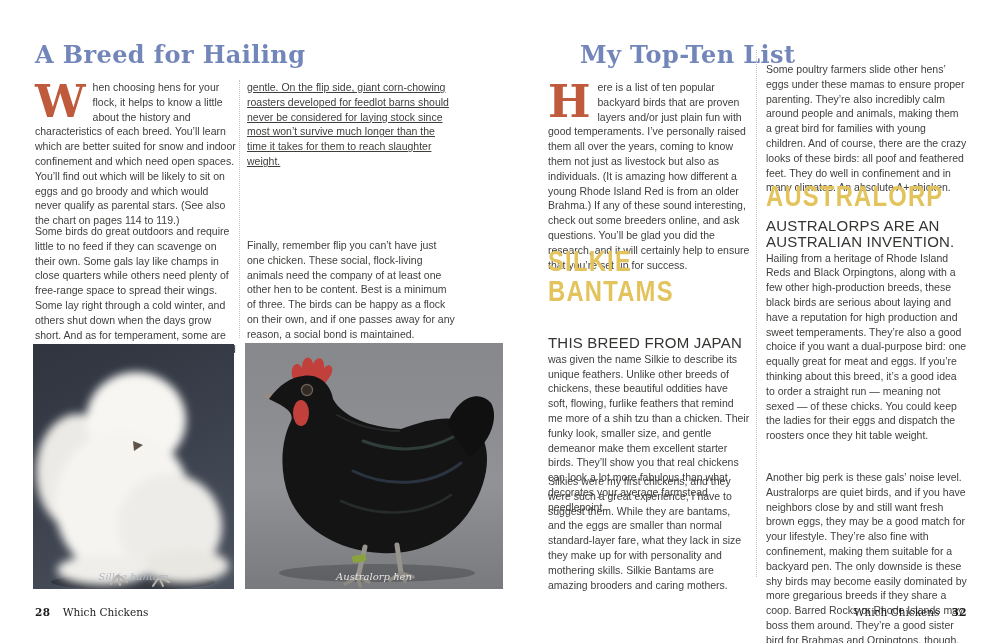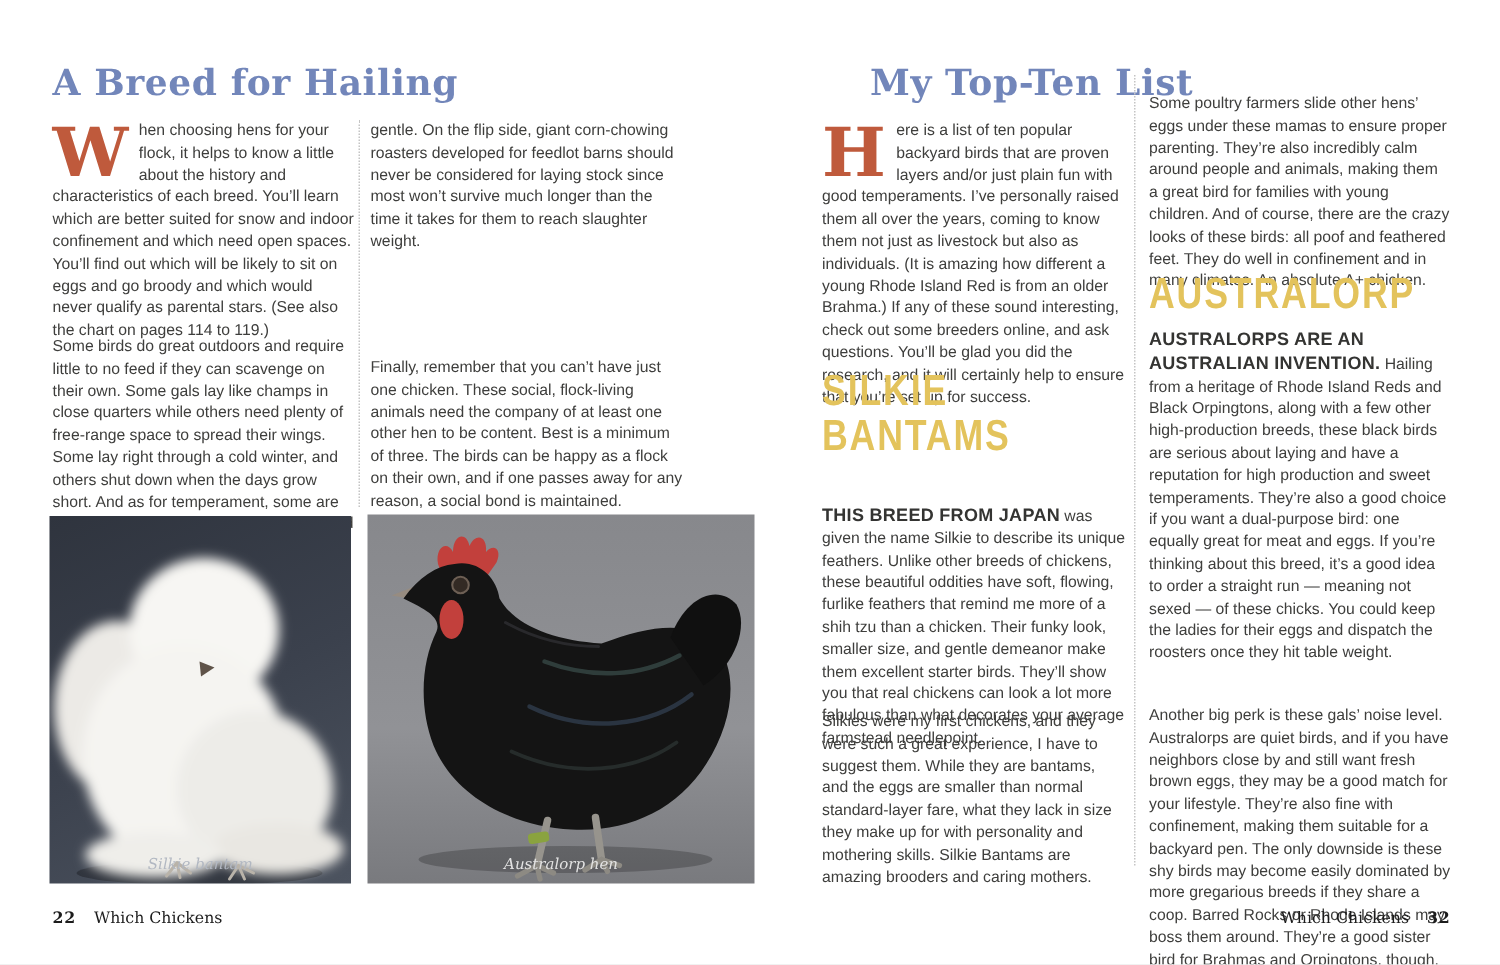--- a/index.html
+++ b/index.html
@@ -26,21 +26,21 @@
   .para{
     position:absolute;margin:0;
     font-size:10.5px;line-height:14.8px;color:#3e3e3c;
   }
   .w1{width:201px}.w2{width:208px}.w3{width:202px}.w4{width:201px}
   .dropcap{
     float:left;font-family:"DejaVu Serif",serif;font-weight:bold;
     font-size:45px;line-height:37px;color:#bf5a3c;
     padding:3px 7px 0 0;
   }
-  .lead{font-weight:bold;font-size:12px;letter-spacing:.2px;color:#343432;}
+  .lead{font-weight:normal;font-size:15px;letter-spacing:.2px;color:#343432;}
   
   .col-rule{position:absolute;width:0;border-left:1px dotted #c4c4c4;}
   #rule-left{left:239px;top:80px;height:258px;}
   #rule-right{left:756px;top:50px;height:527px;}
   
   .photo{position:absolute;overflow:hidden;}
   #photo-silkie{
     left:33px;top:344px;width:201px;height:245px;
     background:linear-gradient(155deg,#2f343e 0%,#3b414d 50%,#4c535f 100%);
   }
@@ -61,42 +61,42 @@
     position:absolute;top:606px;
     font-family:"DejaVu Serif",serif;font-size:10.5px;color:#1c1c1c;
   }
   #footer-left{left:35px;}
   #footer-right{right:33px;text-align:right;}
   .pagenum{font-weight:bold;letter-spacing:.5px;}
   #footer-left .pagenum{margin-right:12px;}
   #footer-right .pagenum{margin-left:12px;}
   
   #c1p1{left:35px;top:80px;}   #c1p2{left:35px;top:224px;}
-  #c2p1{left:247px;top:80px;}  #c2p2{left:247px;top:170px;} #c2p3{left:247px;top:238px;}
+  #c2p1{left:247px;top:80px;text-decoration:underline;}  #c2p2{left:247px;top:170px;} #c2p3{left:247px;top:238px;}
   #c3intro{left:548px;top:80px;}
   #silkie-title{left:548px;top:246px;width:220px;}
   #c3p1{left:548px;top:336px;} #c3p2{left:548px;top:474px;}
   #c4p1{left:766px;top:52px;margin-top:10px;}
   #australorp-title{left:766px;top:181px;width:230px;}
   #c4p2{left:766px;top:219px;} #c4p3{left:766px;top:430px;margin-top:40px;}
 </style>
 </head>
 <body>
 
 <div id="spread">
 
   <h1 class="page-heading" id="heading-left">A Breed for Hailing</h1>
 
   <p class="para w1" id="c1p1"><span class="dropcap">W</span><span>hen choosing hens for your flock, it helps to know a little about the history and characteristics of each breed. You’ll learn which are better suited for snow and indoor confinement and which need open spaces. You’ll find out which will be likely to sit on eggs and go broody and which would never qualify as parental stars. (See also the chart on pages 114 to 119.)</span></p>
   <p class="para w1" id="c1p2">Some birds do great outdoors and require little to no feed if they can scavenge on their own. Some gals lay like champs in close quarters while others need plenty of free-range space to spread their wings. Some lay right through a cold winter, and others shut down when the days grow short. And as for temperament, some are major characters while others are calm and</p>
 
   <div class="col-rule" id="rule-left"></div>
 
   <p class="para w2" id="c2p1">gentle. On the flip side, giant corn-chowing roasters developed for feedlot barns should never be considered for laying stock since most won’t survive much longer than the time it takes for them to reach slaughter weight.</p>
-  <p class="para w2" id="c2p3">Finally, remember that you can’t have just one chicken. These social, flock-living animals need the company of at least one other hen to be content. Best is a minimum of three. The birds can be happy as a flock on their own, and if one passes away for any reason, a social bond is maintained.</p>
+  <p class="para w2" id="c2p3">Finally, remember flip you can’t have just one chicken. These social, flock-living animals need the company of at least one other hen to be content. Best is a minimum of three. The birds can be happy as a flock on their own, and if one passes away for any reason, a social bond is maintained.</p>
 
   <div class="photo" id="photo-australorp">
     <svg viewBox="0 0 258 246">
       <ellipse cx="132" cy="230" rx="98" ry="9" fill="rgba(0,0,0,0.22)"></ellipse>
       <path d="M47 33 C45 22 53 17 57 25 C57 13 66 11 68 21 C72 12 80 14 79 25 C84 19 90 23 86 32 L79 42 L51 44 Z" fill="#c2403c"></path>
       <path d="M16 54 L44 43 L46 59 Z" fill="#978c81"></path>
       <path d="M24 56 C34 42 46 34 58 33 C74 30 86 42 88 56 C98 74 124 84 156 86 C188 74 214 70 232 86 C248 104 244 138 226 166 C206 198 172 212 136 210 C96 208 58 188 44 154 C34 128 36 98 46 78 C50 68 36 62 24 56 Z" fill="#141414"></path>
       <path d="M202 82 C212 54 234 46 246 60 C254 74 246 100 224 114 Z" fill="#101010"></path>
       <ellipse cx="56" cy="70" rx="8" ry="13" fill="#c2403c"></ellipse>
       <circle cx="62" cy="47" r="5" fill="#332a24"></circle>
@@ -138,21 +138,21 @@
       </g>
       <path d="M100 97 l10 4 -9 6 z" fill="#5f5349"></path>
       <g stroke="#b9b3a9" stroke-width="2" fill="none" stroke-linecap="round">
         <path d="M85 231 l-7 9 m7 -9 l2 10 m-2 -10 l9 7"></path>
         <path d="M126 233 l-6 9 m6 -9 l4 9 m-4 -9 l10 5"></path>
       </g>
     </svg>
     <p class="caption" id="caption-silkie">Silkie bantam</p>
   </div>
 
-  <div class="footer" id="footer-left"><span class="pagenum">22</span><span>Which Chickens</span></div>
+  <div class="footer" id="footer-left"><span class="pagenum">28</span><span>Which Chickens</span></div>
 
   <h1 class="page-heading" id="heading-right">My Top-Ten List</h1>
 
   <p class="para w3" id="c3intro"><span class="dropcap">H</span><span>ere is a list of ten popular backyard birds that are proven layers and/or just plain fun with good temperaments. I’ve personally raised them all over the years, coming to know them not just as livestock but also as individuals. (It is amazing how different a young Rhode Island Red is from an older Brahma.) If any of these sound interesting, check out some breeders online, and ask questions. You’ll be glad you did the research, and it will certainly help to ensure that you’re set up for success.</span></p>
 
   <h2 class="section-title" id="silkie-title">SILKIE BANTAMS</h2>
 
   <p class="para w3" id="c3p1"><span class="lead">THIS BREED FROM JAPAN</span><span> was given the name Silkie to describe its unique feathers. Unlike other breeds of chickens, these beautiful oddities have soft, flowing, furlike feathers that remind me more of a shih tzu than a chicken. Their funky look, smaller size, and gentle demeanor make them excellent starter birds. They’ll show you that real chickens can look a lot more fabulous than what decorates your average farmstead needlepoint.</span></p>
   <p class="para w3" id="c3p2">Silkies were my first chickens, and they were such a great experience, I have to suggest them. While they are bantams, and the eggs are smaller than normal standard-layer fare, what they lack in size they make up for with personality and mothering skills. Silkie Bantams are amazing brooders and caring mothers.</p>
 

